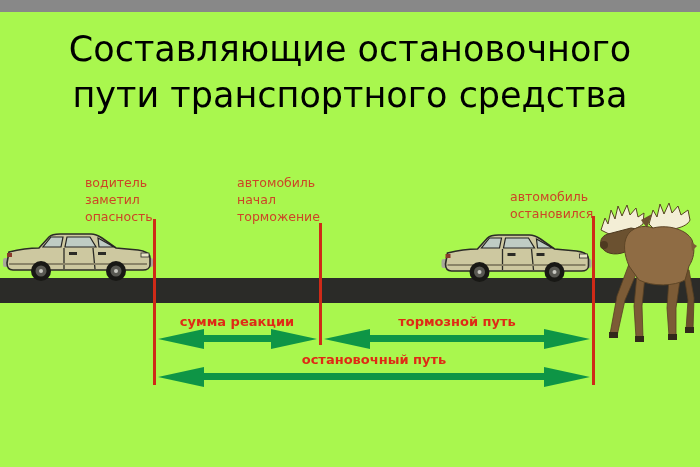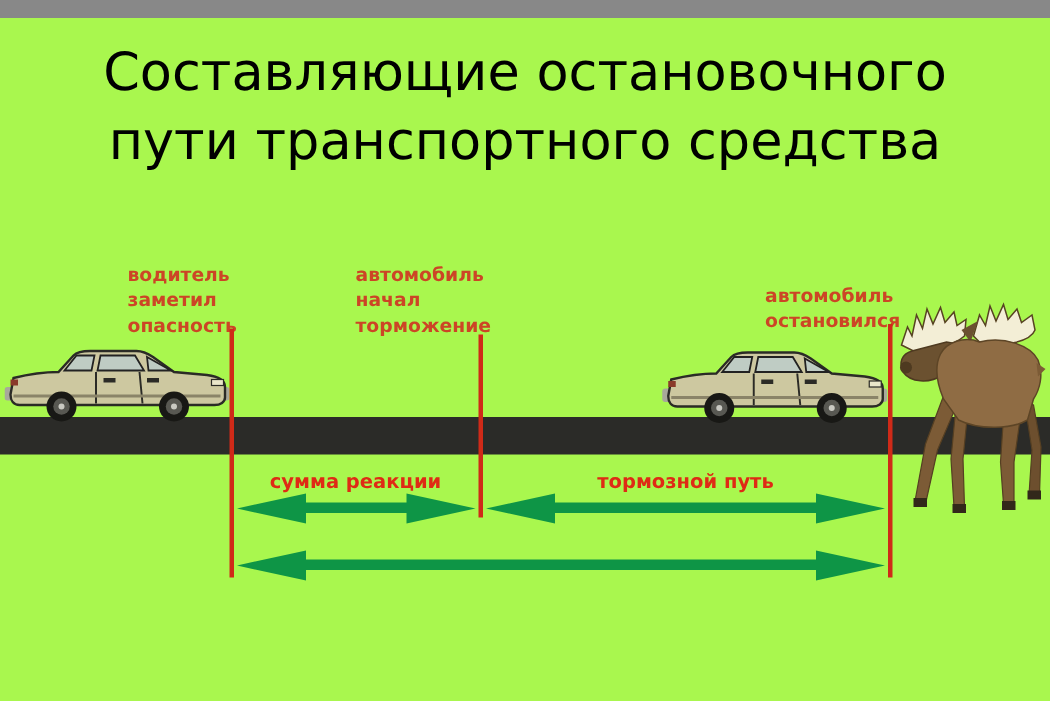--- a/index.html
+++ b/index.html
@@ -31,21 +31,21 @@
     text-align: center;
     font-size: 35px;
     line-height: 1.32;
     color: var(--title-text);
     white-space: pre-line;
     letter-spacing: 0px;
   }
   .marker-label {
     position: absolute;
     font-size: 12.5px;
-    font-weight: bold;
+    font-weight: normal;
     line-height: 1.36;
     color: var(--marker-label);
     white-space: pre-line;
   }
   .marker-line {
     position: absolute;
     width: 3px;
     background: var(--marker-line);
   }
   .road {
@@ -191,20 +191,21 @@
     <div class="head-left"></div>
     <div class="shaft"></div>
     <div class="head-right"></div>
   </div>
   <div class="darrow" style="left:324px; top:317px; width:266px;">
     <div class="head-left"></div>
     <div class="shaft"></div>
     <div class="head-right"></div>
   </div>
 
+  <div class="dist-label" style="left:156px; top:340px; width:436px;">остановочный путь</div>
   <div class="darrow" style="left:158px; top:355px; width:432px;">
     <div class="head-left"></div>
     <div class="shaft"></div>
     <div class="head-right"></div>
   </div>
 
 
 </div>
 
 </body></html>

